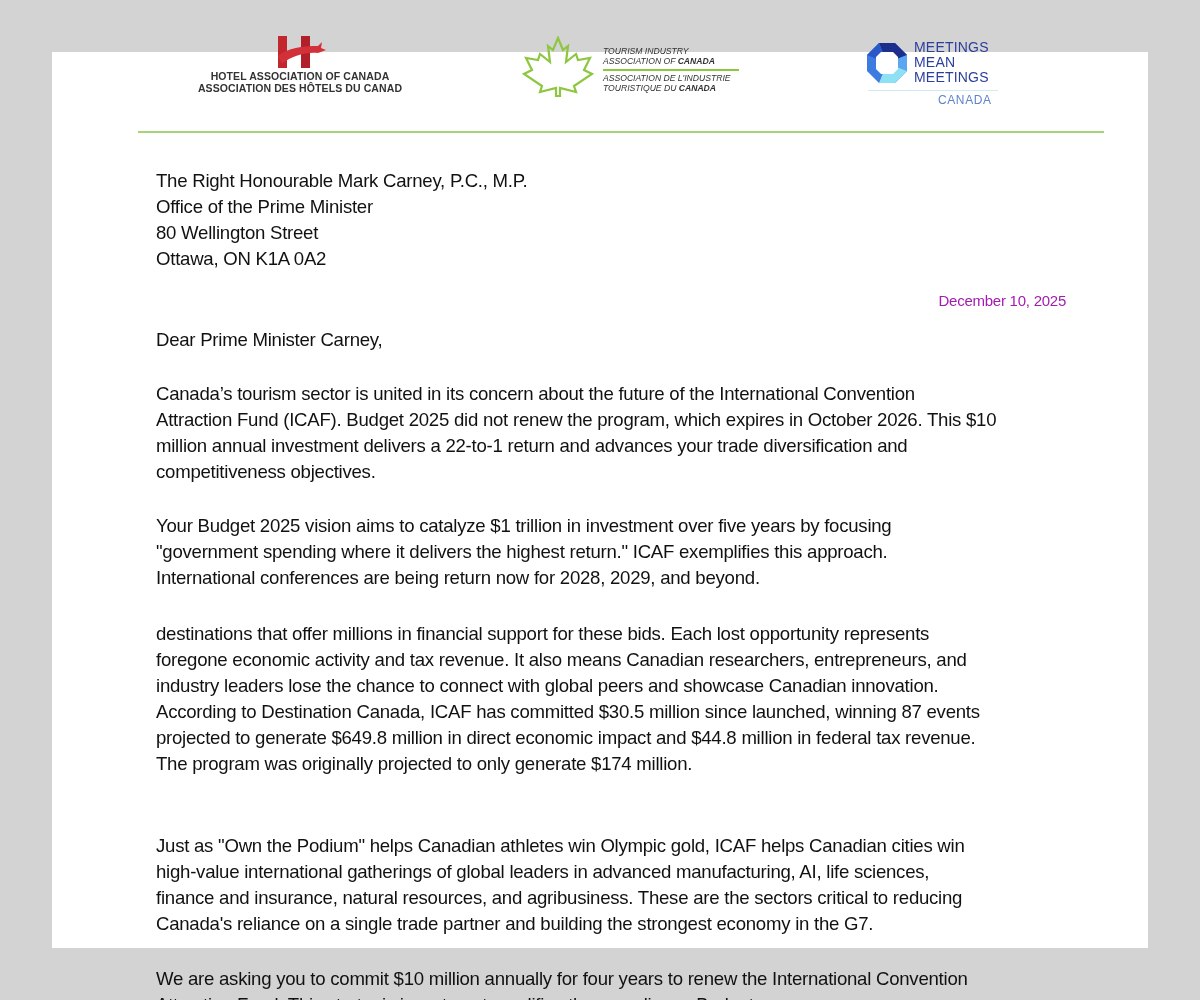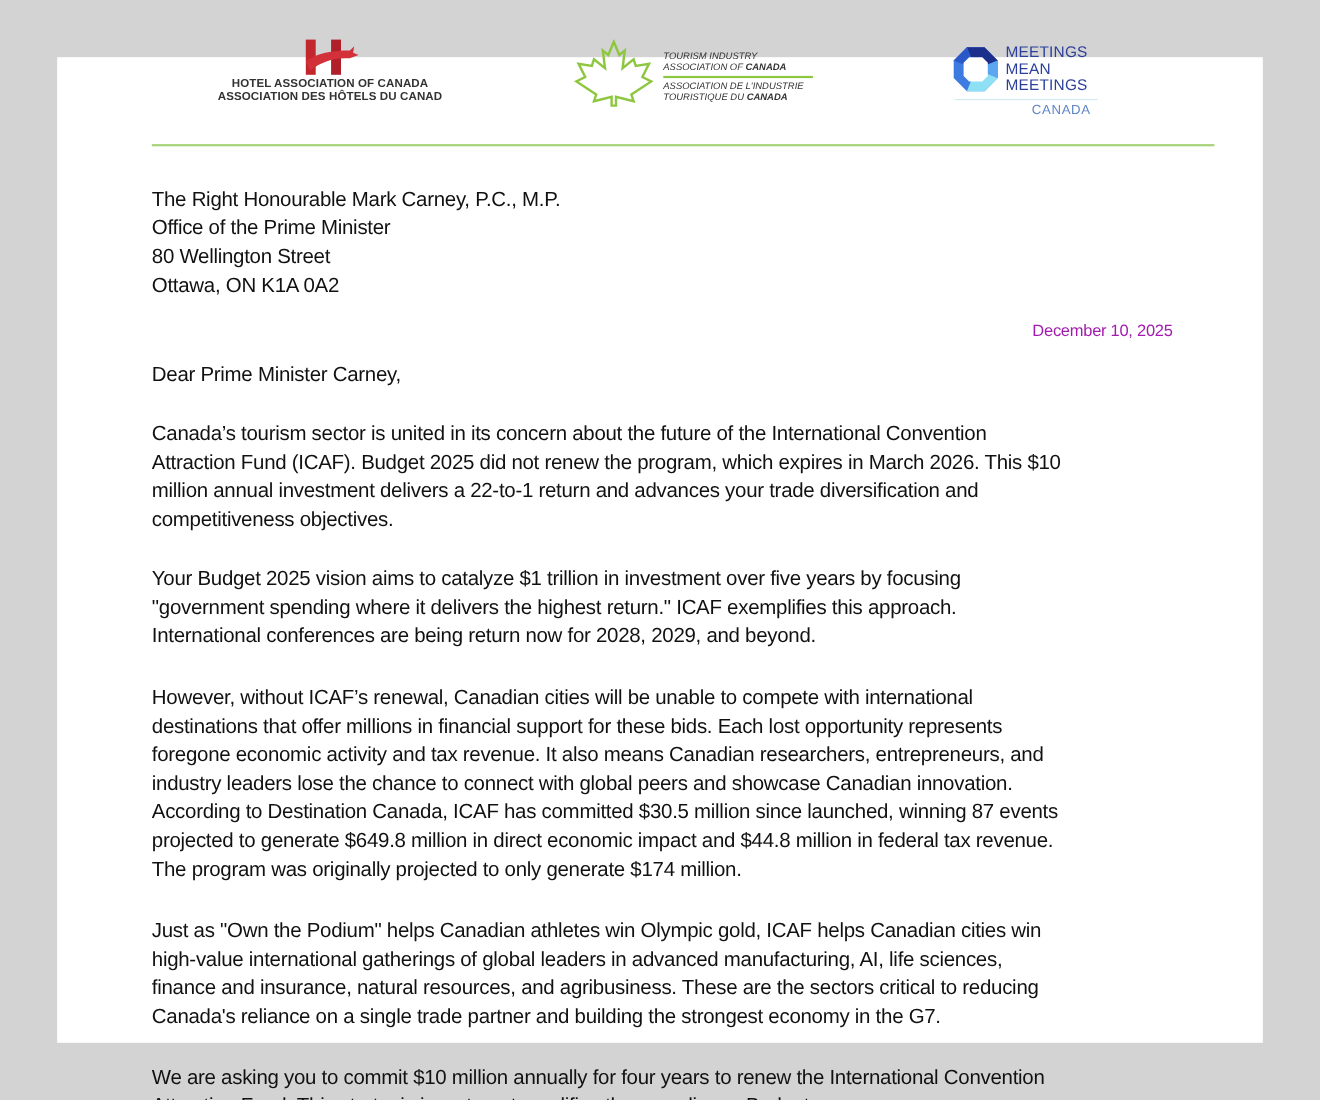--- a/index.html
+++ b/index.html
@@ -25,21 +25,21 @@
     .tiac .rule { height: 2px; background: #8dc63f; margin: 3px 0 3px 0; width: 136px; }
     
     .mmb { left: 864px; top: 40px; width: 150px; height: 70px; }
     .mmb svg { position: absolute; left: 2px; top: 2px; }
     .mmb .words { position: absolute; left: 50px; top: 0; font-size: 14px; font-weight: normal; color: #2b3f9b; line-height: 15px; letter-spacing: 0.2px; }
     .mmb .bar { position: absolute; left: 4px; top: 50px; width: 130px; height: 1px; background: #cfeaf2; }
     .mmb .canada { position: absolute; left: 74px; top: 53px; font-size: 12px; color: #5f84c9; letter-spacing: 0.6px; }
 
     .green-rule { position: absolute; left: 138px; top: 131px; width: 966px; height: 2px; background: #a6d378; }
 
-    .text { position: absolute; left: 138px; font-size: 18.6px; color: #111; line-height: 26px; letter-spacing: -0.25px; font-family: "Liberation Sans", sans-serif; }
+    .text { position: absolute; left: 156px; font-size: 18.6px; color: #111; line-height: 26px; letter-spacing: -0.25px; font-family: "Liberation Sans", sans-serif; }
     .text p { margin: 0; }
     .addr { top: 168px; }
     .date { position: absolute; right: 134px; top: 288px; font-size: 15px; color: #a21caf; line-height: 26px; letter-spacing: -0.25px; }
     .salutation { top: 327px; }
     .para1 { top: 381px; width: 930px; }
     .para2 { top: 513px; width: 930px; }
     .para3 { top: 621px; width: 945px; }
     .para4 { top: 833px; width: 940px; }
     .para5 { top: 966px; width: 940px; }
   </style>
@@ -97,33 +97,32 @@
   <p>80 Wellington Street</p>
   <p>Ottawa, ON K1A 0A2</p>
 </div>
 
 <div class="date">December 10, 2025</div>
 
 <div class="text salutation">Dear Prime Minister Carney,</div>
 
 <div class="text para1">
   <p>Canada’s tourism sector is united in its concern about the future of the International Convention</p>
-  <p>Attraction Fund (ICAF). Budget 2025 did not renew the program, which expires in March 2026. This $10</p>
+  <p>Attraction Fund (ICAF). Budget 2025 did not renew the program, which expires in October 2026. This $10</p>
   <p>million annual investment delivers a 22-to-1 return and advances your trade diversification and</p>
   <p>competitiveness objectives.</p>
 </div>
 
 <div class="text para2">
   <p>Your Budget 2025 vision aims to catalyze $1 trillion in investment over five years by focusing</p>
   <p>"government spending where it delivers the highest return." ICAF exemplifies this approach.</p>
   <p>International conferences are being return now for 2028, 2029, and beyond.</p>
 </div>
 
 <div class="text para3">
-  <p>However, without ICAF’s renewal, Canadian cities will be unable to compete with international</p>
   <p>destinations that offer millions in financial support for these bids. Each lost opportunity represents</p>
   <p>foregone economic activity and tax revenue. It also means Canadian researchers, entrepreneurs, and</p>
   <p>industry leaders lose the chance to connect with global peers and showcase Canadian innovation.</p>
   <p>According to Destination Canada, ICAF has committed $30.5 million since launched, winning 87 events</p>
   <p>projected to generate $649.8 million in direct economic impact and $44.8 million in federal tax revenue.</p>
   <p>The program was originally projected to only generate $174 million.</p>
 </div>
 
 <div class="text para4">
   <p>Just as "Own the Podium" helps Canadian athletes win Olympic gold, ICAF helps Canadian cities win</p>

